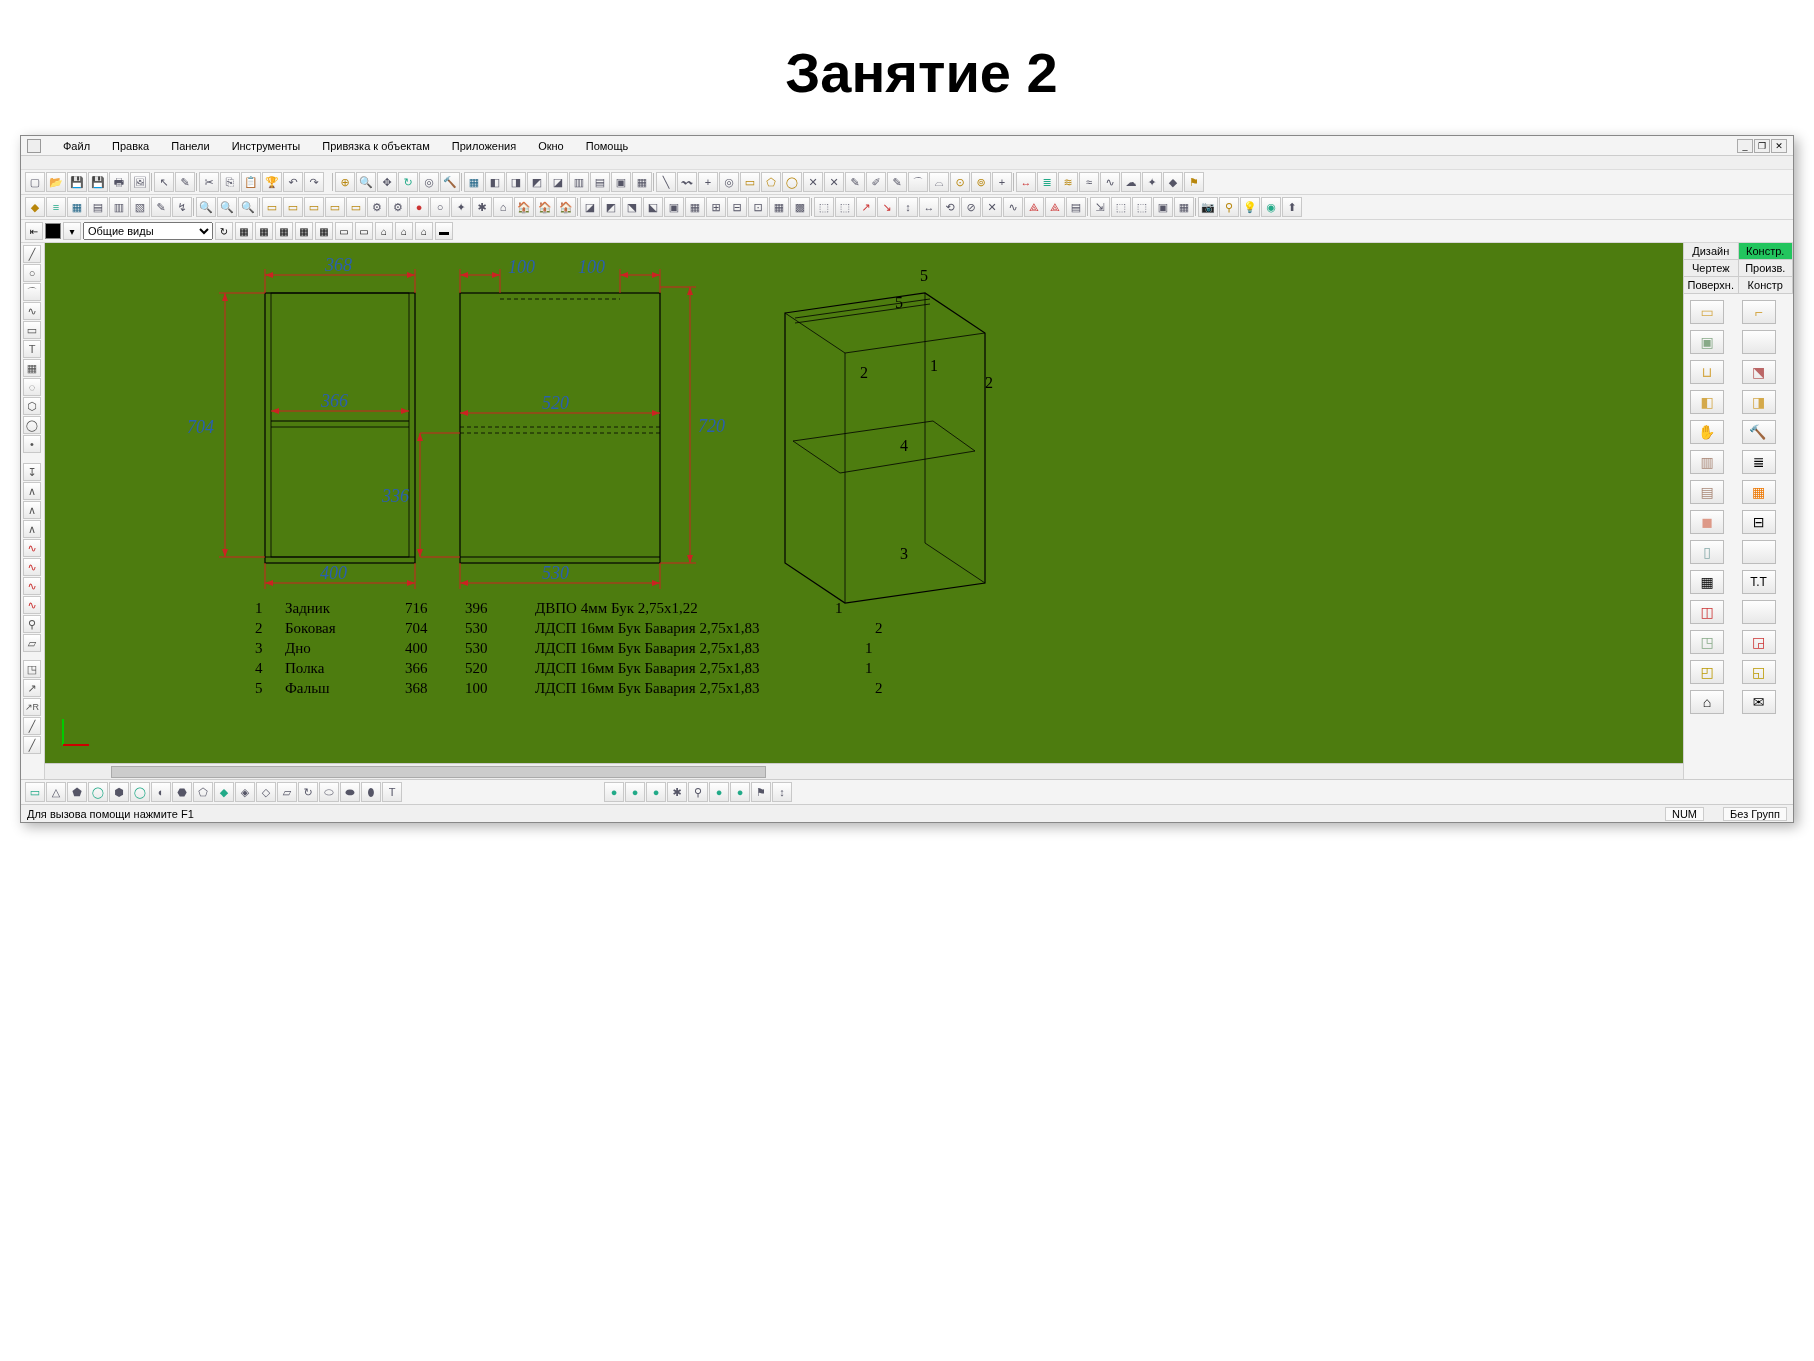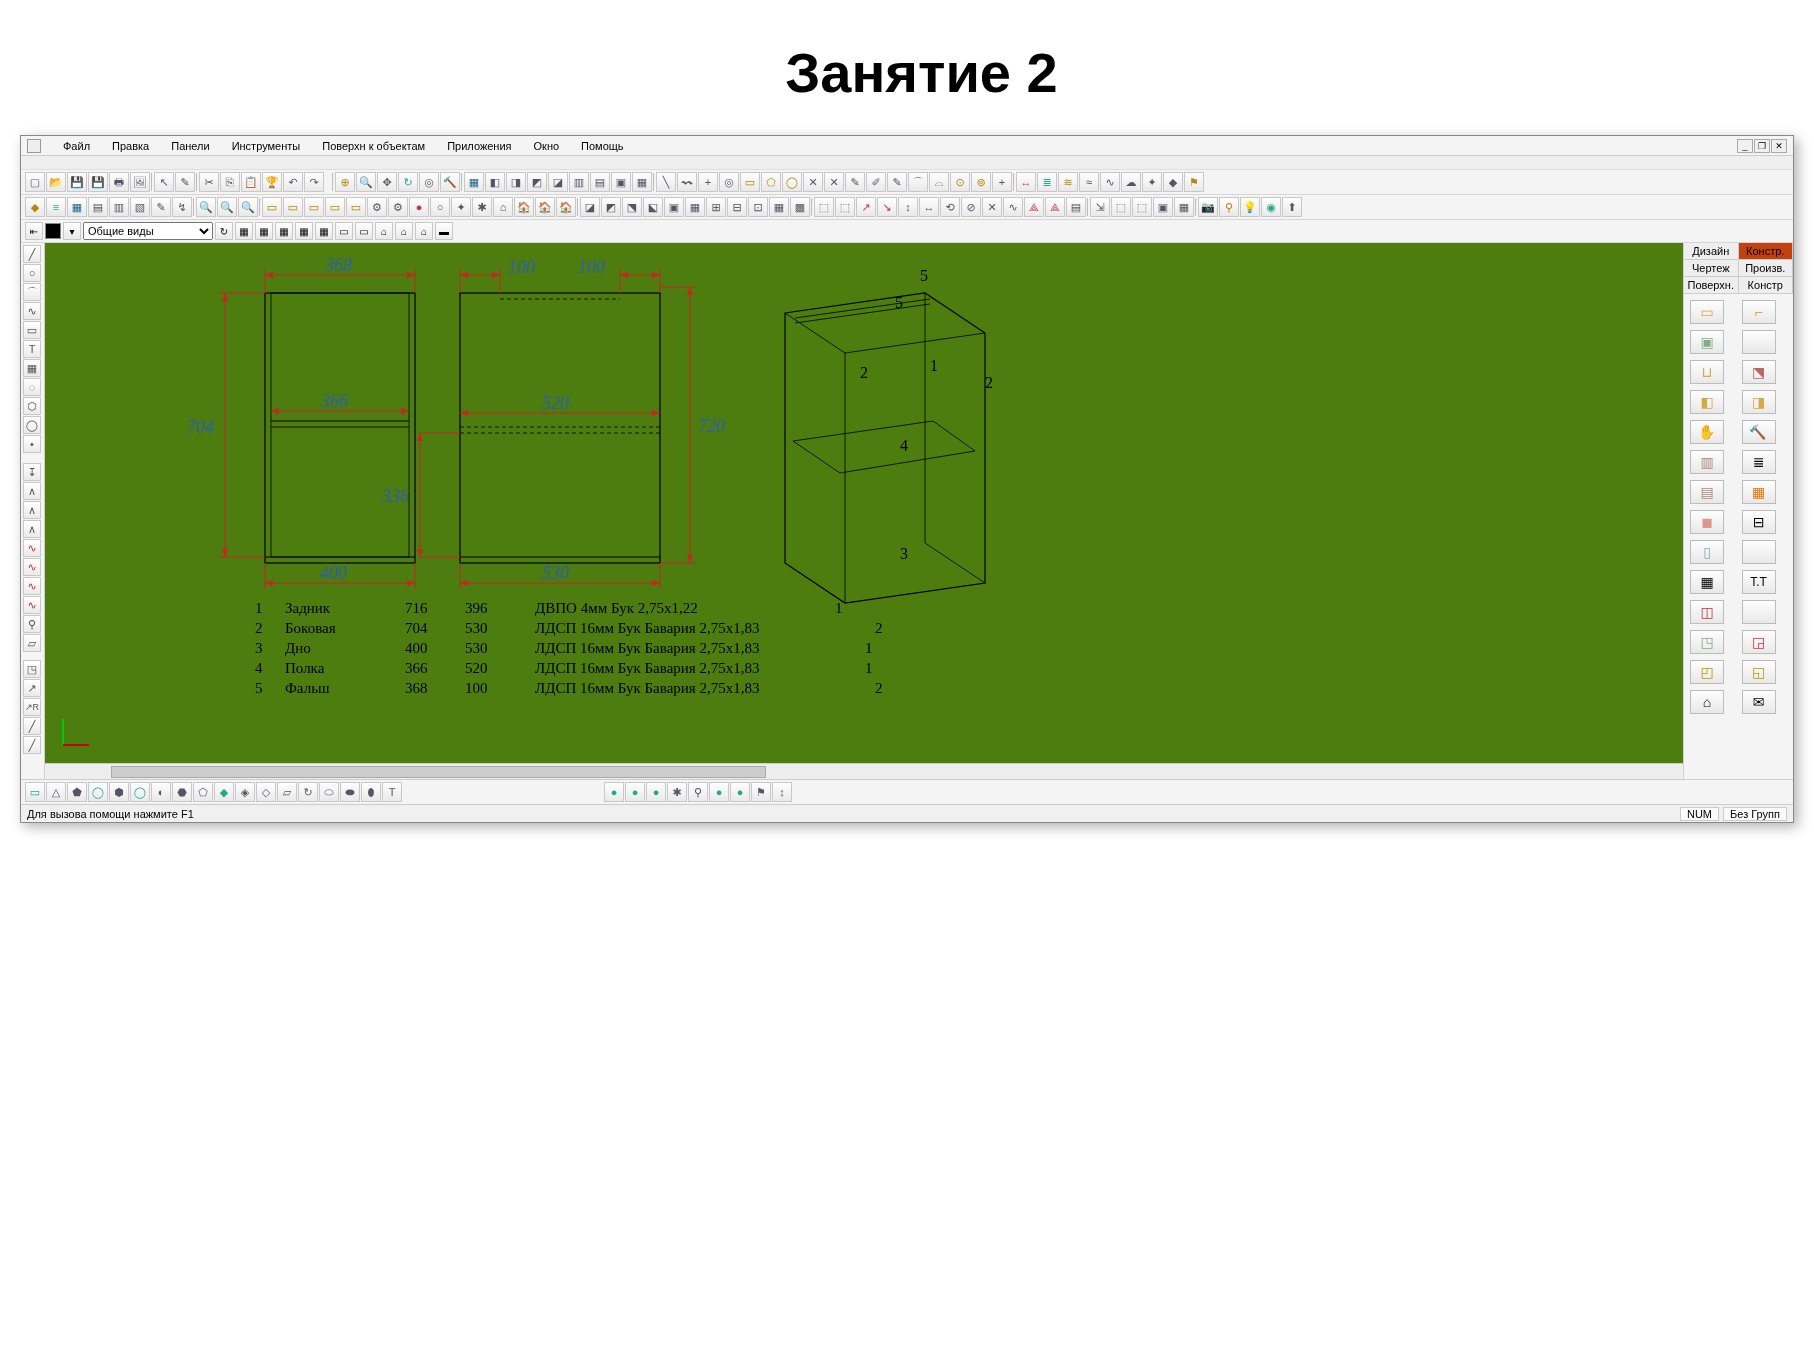--- a/index.html
+++ b/index.html
@@ -33,21 +33,21 @@
   .left-tools { width:24px; background:#f4f4f4; border-right:1px solid #d0d0d0; display:flex; flex-direction:column; gap:1px; padding:2px 2px; }
   .lt { width:18px; height:18px; border:1px solid #c8c8c8; background:linear-gradient(#fff,#eaeaea); display:flex; align-items:center; justify-content:center; font-size:11px; color:#555; }
   .canvas-wrap { flex:1; position:relative; background:#fff; }
   .canvas { position:relative; width:100%; height:520px; overflow:auto; background:#4d7c0f; }
   .canvas svg { display:block; }
   .scrollbar-h { height:16px; background:#eee; border-top:1px solid #ccc; display:flex; align-items:center; }
   .scrollbar-h .thumb { height:12px; background:#ccc; width:40%; margin-left:4%; border:1px solid #aaa; }
   .right-panel { width:110px; background:#f4f4f4; border-left:1px solid #d0d0d0; font-size:11px; }
   .right-panel .tabsrow { display:flex; border-bottom:1px solid #ccc; }
   .right-panel .ptab { flex:1; padding:2px 2px; text-align:center; border-right:1px solid #ccc; background:#eee; }
-  .right-panel .ptab.active { background:#c2410c; }
+  .right-panel .ptab.active { background:#22c55e; }
   .tool-grid { display:grid; grid-template-columns:1fr 1fr; gap:6px; padding:6px; }
   .pg { width:34px; height:24px; border:1px solid #bcbcbc; background:linear-gradient(#fefefe,#e8e8e8); display:flex; align-items:center; justify-content:center; font-size:14px; }
   .bottombar { display:flex; align-items:center; background:#f4f4f4; border-top:1px solid #ccc; padding:2px 4px; gap:1px; }
   .statusbar { display:flex; align-items:center; justify-content:space-between; border-top:1px solid #ccc; background:#f0f0f0; font-size:11px; padding:2px 6px; height:18px; }
   .statusbar .seg { border:1px solid #ccc; padding:0 6px; background:#fafafa; }
   .axis-gizmo { position:absolute; left:10px; bottom:10px; }
   .dim-text { font: italic 18px Georgia, serif; fill:#2a5fb0; }
   .dim-line { stroke:#c22; stroke-width:1; }
   .part-line { stroke:#000; stroke-width:1.2; fill:none; }
   .part-line-thin { stroke:#000; stroke-width:0.8; fill:none; }
@@ -62,21 +62,21 @@
 
 <div class="app-window">
 
 
   <div class="menubar">
     <span class="appicon"></span>
     <span class="mitem">Файл</span>
     <span class="mitem">Правка</span>
     <span class="mitem">Панели</span>
     <span class="mitem">Инструменты</span>
-    <span class="mitem">Поверхн к объектам</span>
+    <span class="mitem">Привязка к объектам</span>
     <span class="mitem">Приложения</span>
     <span class="mitem">Окно</span>
     <span class="mitem">Помощь</span>
     <div class="mdi-controls">
       <span>_</span>
       <span>❐</span>
       <span>✕</span>
     </div>
   </div>
 
@@ -523,19 +523,19 @@
     <span class="tb">✱</span>
     <span class="tb">⚲</span>
     <span class="tb green">●</span>
     <span class="tb green">●</span>
     <span class="tb">⚑</span>
     <span class="tb">↕</span>
   </div>
 
   <div class="statusbar">
     <span>Для вызова помощи нажмите F1</span>
-    <div style="display:flex; gap:4px;">
+    <div style="display:flex; gap:19px;">
       <span class="seg">NUM</span>
       <span class="seg">Без Групп</span>
     </div>
   </div>
 
 </div>
 
 </body></html>

